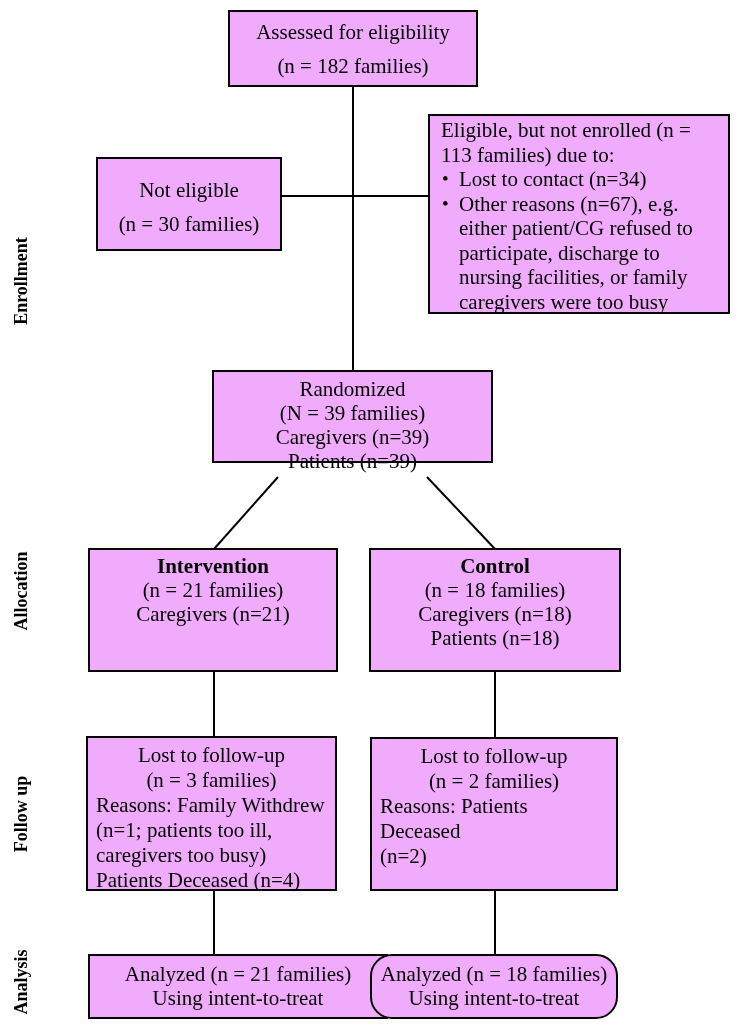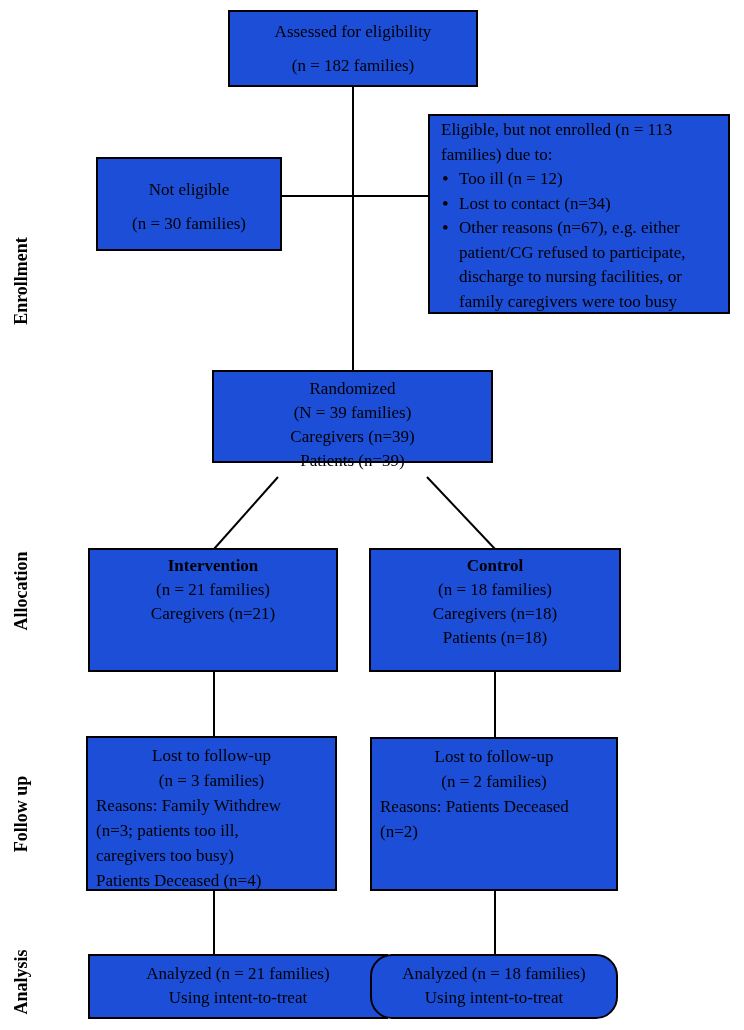--- a/index.html
+++ b/index.html
@@ -15,22 +15,22 @@
   svg.connectors {
     position: absolute;
     left: 0; top: 0;
     width: 744px; height: 1030px;
   }
   svg.connectors line { stroke: #000000; stroke-width: 2; }
   .box {
     position: absolute;
     box-sizing: border-box;
     border: 2px solid #000000;
-    background: #1d4ed8;
-    font-size: 17px;
+    background: #f0abfc;
+    font-size: 21px;
     line-height: 24px;
   }
   .tc { text-align: center; }
   .b  { font-weight: bold; }
 
   .box-assessed      { left: 228px; top: 10px;  width: 250px; height: 77px;  line-height: 34px; padding-top: 3px; }
   .box-not-eligible  { left: 96px;  top: 157px; width: 186px; height: 94px;  line-height: 34px; padding-top: 14px; }
   .box-not-enrolled  { left: 428px; top: 114px; width: 302px; height: 200px; line-height: 24.5px; padding: 2px 8px 0 11px; }
   .box-randomized    { left: 212px; top: 370px; width: 281px; height: 93px; padding-top: 5px; }
   .box-intervention  { left: 88px;  top: 548px; width: 250px; height: 124px; padding-top: 4px; }
@@ -84,21 +84,20 @@
   </div>
 
   <div class="box box-not-eligible tc">
     <div>Not eligible</div>
     <div>(n = 30 families)</div>
   </div>
 
   <div class="box box-not-enrolled">
     <div>Eligible, but not enrolled (n = 113 families) due to:</div>
     <ul class="bullets">
-      <li>Too ill (n = 12)</li>
       <li>Lost to contact (n=34)</li>
       <li>Other reasons (n=67), e.g. either patient/CG refused to participate, discharge to nursing facilities, or family caregivers were too busy</li>
     </ul>
   </div>
 
   <div class="box box-randomized tc">
     <div>Randomized</div>
     <div>(N = 39 families)</div>
     <div>Caregivers (n=39)</div>
     <div>Patients (n=39)</div>
@@ -114,21 +113,21 @@
     <div class="b">Control</div>
     <div>(n = 18 families)</div>
     <div>Caregivers (n=18)</div>
     <div>Patients (n=18)</div>
   </div>
 
   <div class="box box-fu-int">
     <div class="tc">Lost to follow-up</div>
     <div class="tc">(n = 3 families)</div>
     <div>Reasons: Family Withdrew</div>
-    <div>(n=3; patients too ill,</div>
+    <div>(n=1; patients too ill,</div>
     <div>caregivers too busy)</div>
     <div>Patients Deceased (n=4)</div>
   </div>
 
   <div class="box box-fu-ctl">
     <div class="tc">Lost to follow-up</div>
     <div class="tc">(n = 2 families)</div>
     <div>Reasons: Patients Deceased</div>
     <div>(n=2)</div>
   </div>

